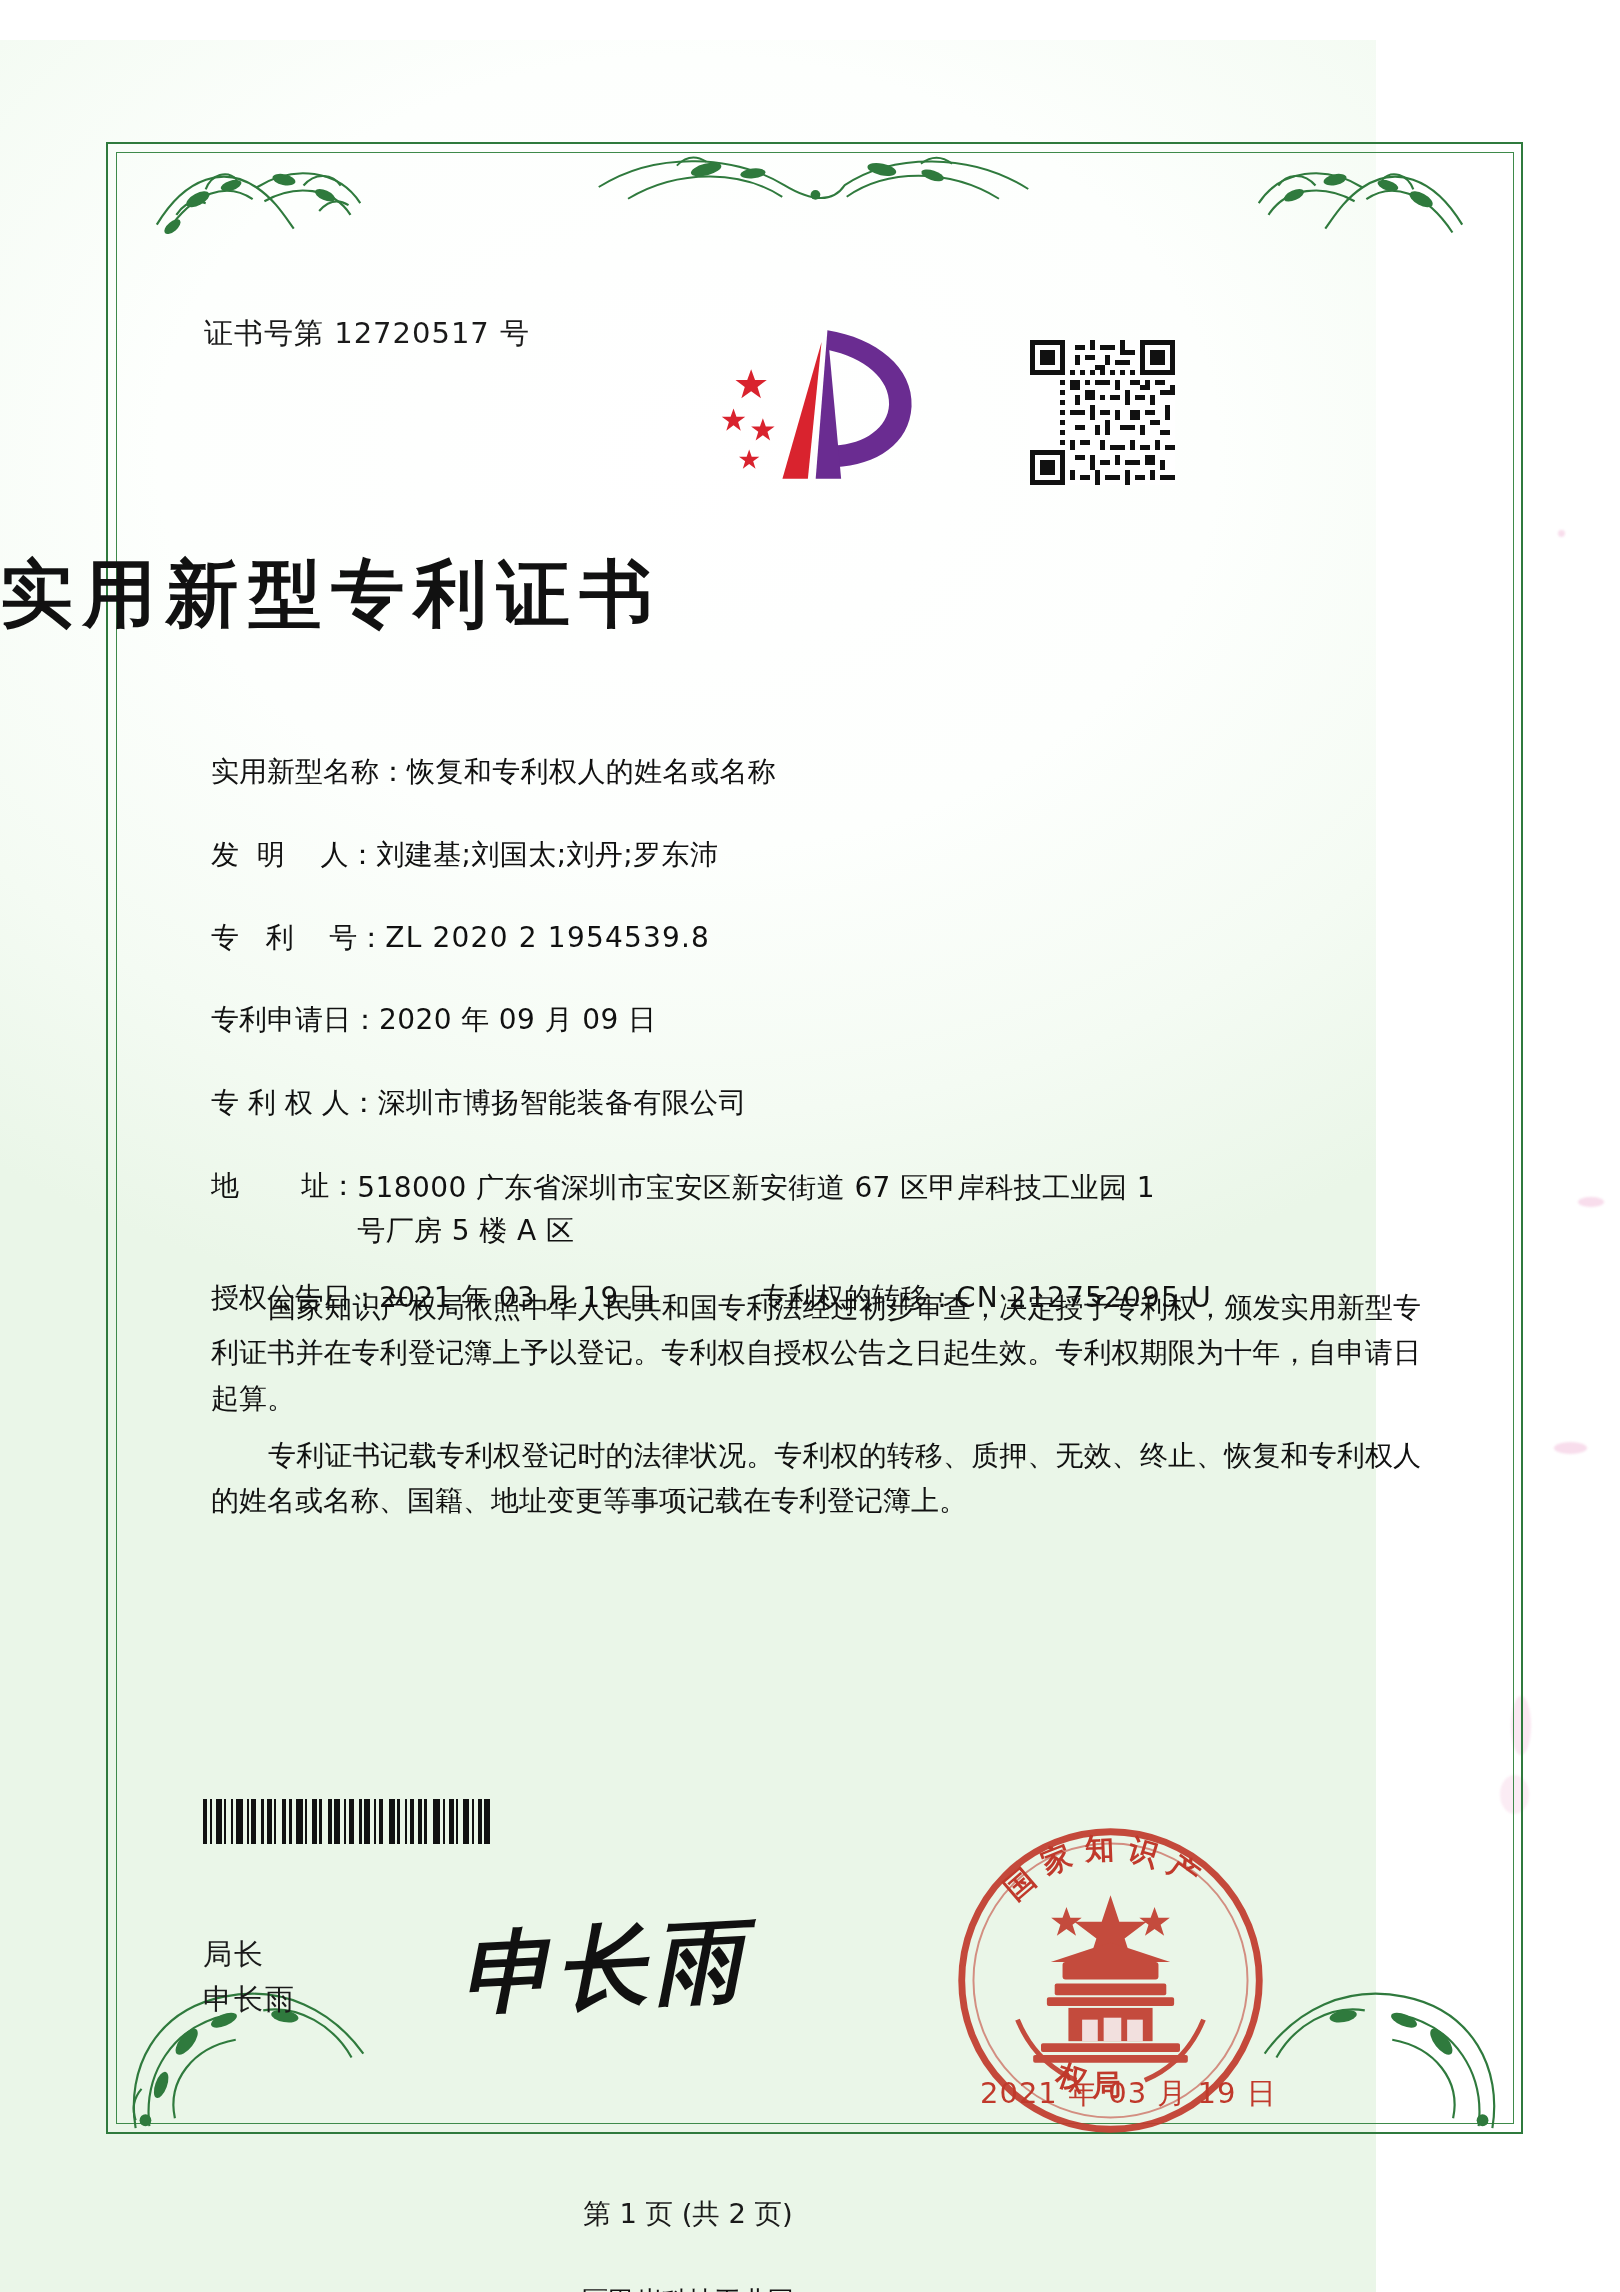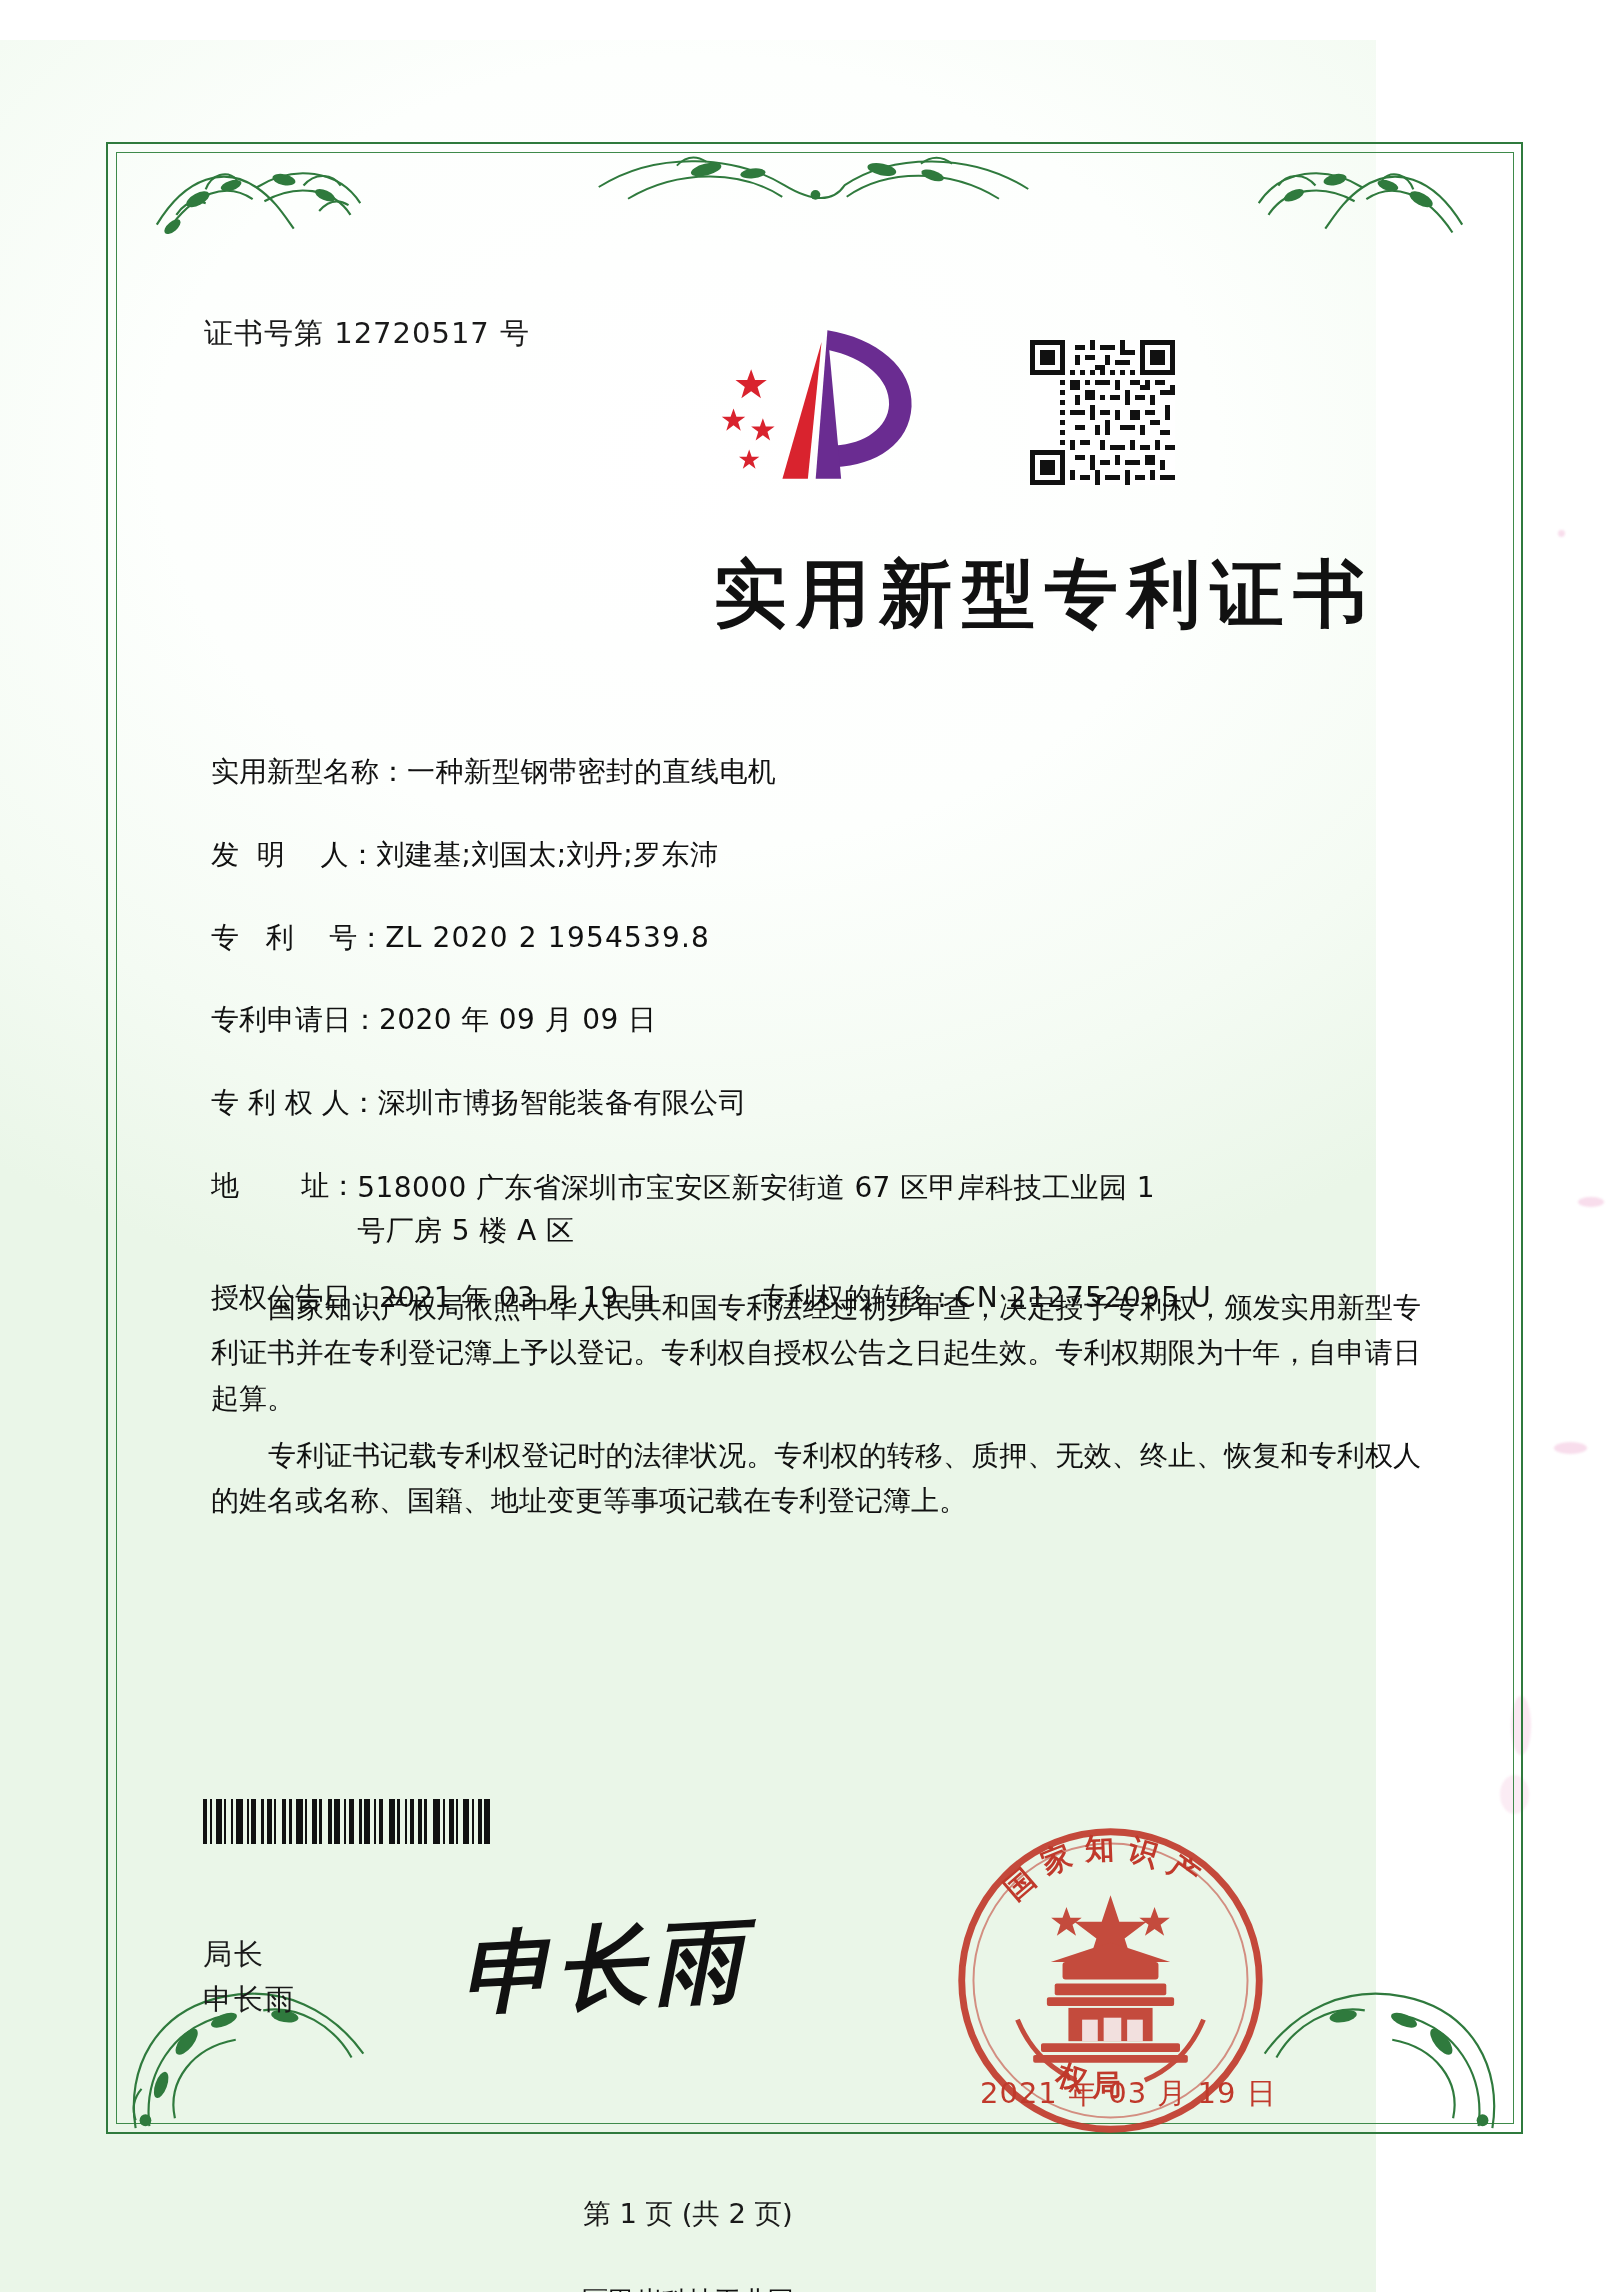--- a/index.html
+++ b/index.html
@@ -79,21 +79,21 @@
     position: absolute;
     right: 201px; top: 300px;
     width: 145px; height: 145px;
   }
 
   
   .title {
     position: absolute;
     left: 0; right: 0;
     top: 506px;
-    text-align: right;
+    text-align: left;
     font-size: 73px;
     font-weight: bold;
     letter-spacing: 9.8px;
     font-family: "DejaVu Sans", sans-serif;
     color: #111;
   }
 
   
   .fields {
     position: absolute;
@@ -448,21 +448,21 @@
       <rect x="9" y="9" width="1" height="1"></rect>
         <rect x="22" y="9" width="1" height="1"></rect>
     </g>
   </svg>
 
   <div class="title">实用新型专利证书</div>
 
   <div class="fields">
     <div class="field-row">
       <span class="field-label">实用新型名称：</span>
-      <span class="field-value">一种新型钢带密封的直线电机</span>
+      <span class="field-value">恢复和专利权人的姓名或名称</span>
     </div>
     <div class="field-row">
       <span class="field-label">发  明    人：</span>
       <span class="field-value">刘建基;刘国太;刘丹;罗东沛</span>
     </div>
     <div class="field-row">
       <span class="field-label">专   利    号：</span>
       <span class="field-value mono">ZL 2020 2 1954539.8</span>
     </div>
     <div class="field-row">

